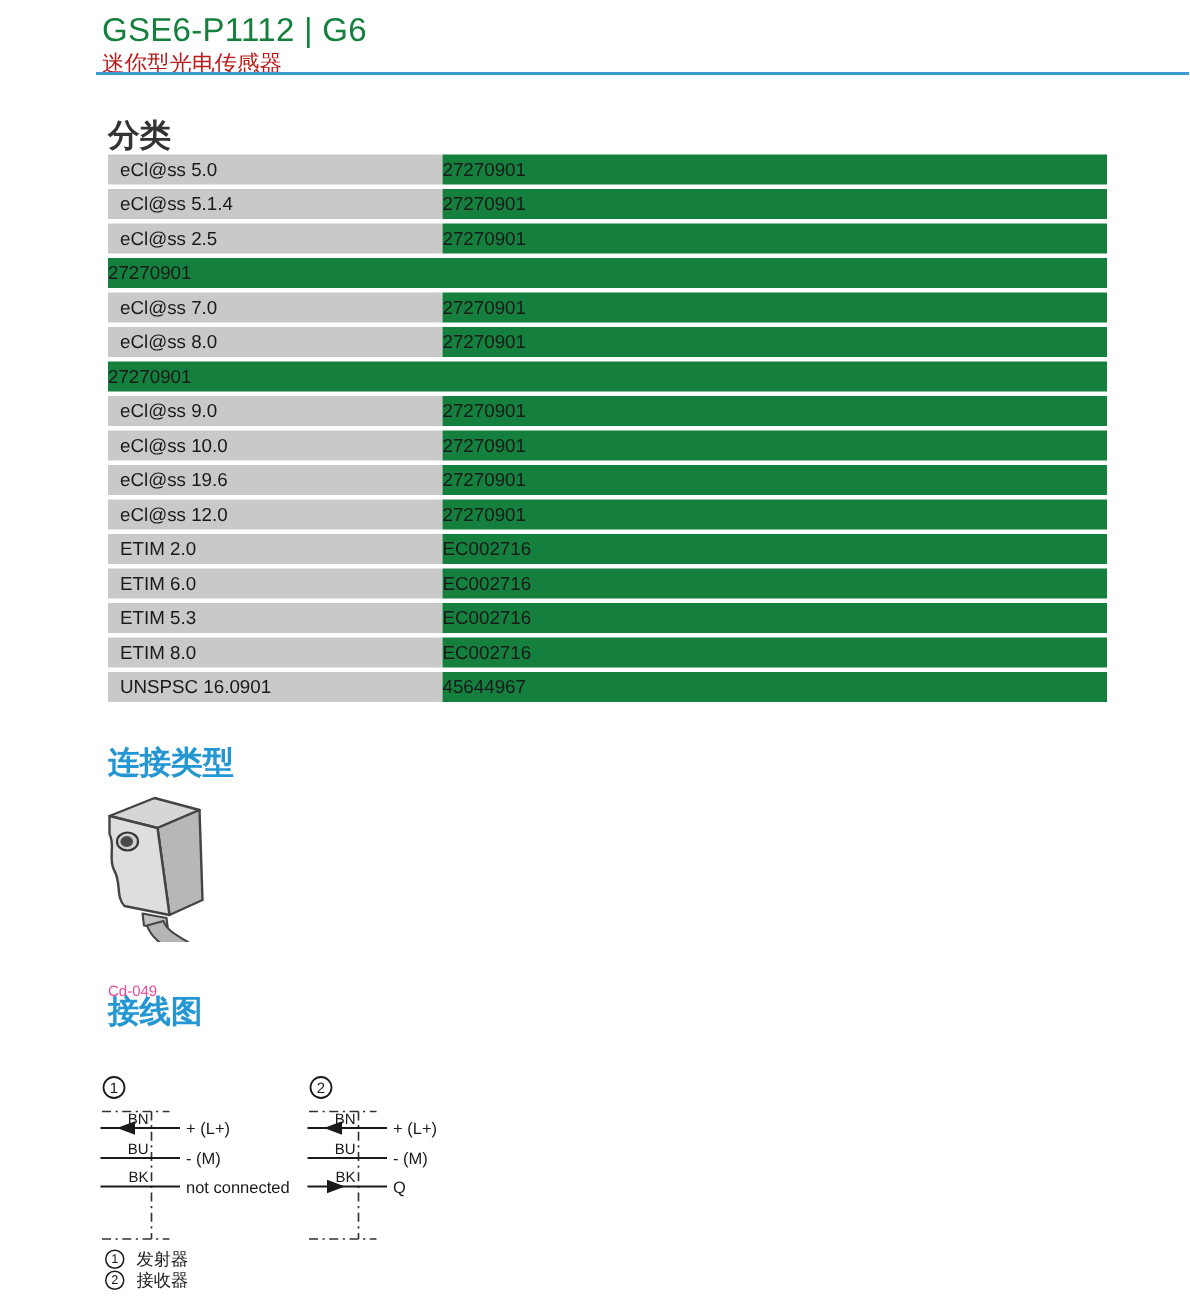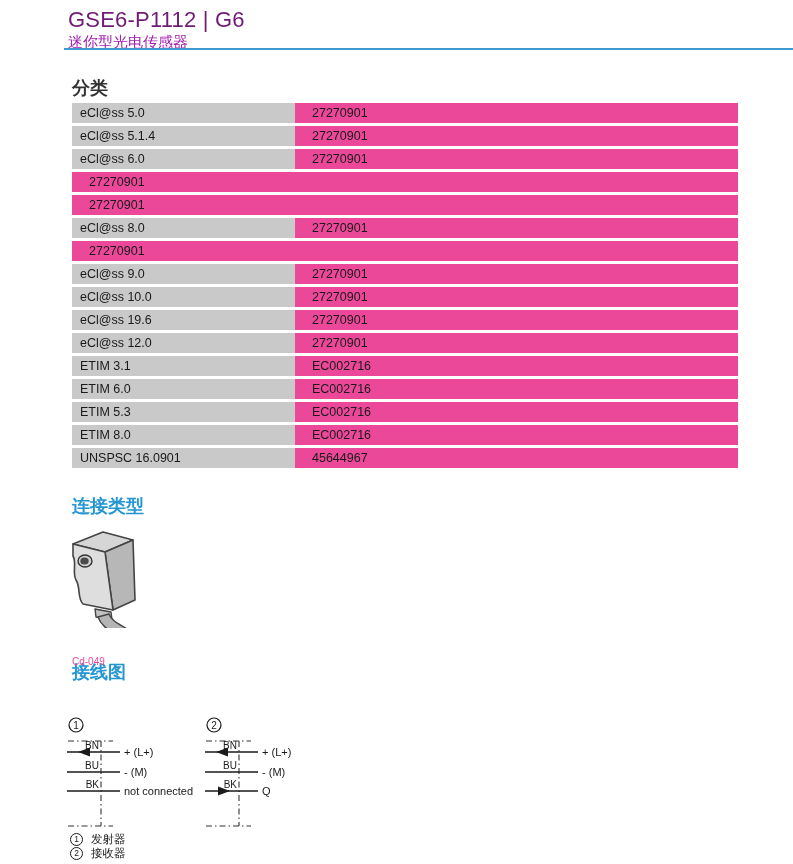--- a/index.html
+++ b/index.html
@@ -1,33 +1,33 @@
 <!DOCTYPE html>
 <html><head>
 <meta charset="utf-8">
 <style>
   html,body{margin:0;padding:0;background:#ffffff;}
   body{width:793px;height:864px;font-family:"Liberation Sans",sans-serif;color:#1a1a1a;}
   .page{position:relative;width:793px;height:864px;overflow:hidden;background:#fff;}
 
-  .header-title{position:absolute;left:68px;top:7px;font-size:22px;font-weight:400;color:#701a75;letter-spacing:.2px;}
-  .header-subtitle{position:absolute;left:68px;top:33px;font-size:15px;color:#a21caf;}
+  .header-title{position:absolute;left:68px;top:7px;font-size:22px;font-weight:400;color:#15803d;letter-spacing:.2px;}
+  .header-subtitle{position:absolute;left:68px;top:33px;font-size:15px;color:#b91c1c;}
   .header-rule{position:absolute;left:64px;top:48px;width:729px;height:2px;background:#3d9ad1;}
 
-  .sec-heading{position:absolute;font-size:18px;font-weight:700;}
+  .sec-heading{position:absolute;font-size:21px;font-weight:700;}
   .h-class{left:72px;top:76px;color:#333333;}
   .h-blue{color:#2497d3;}
   .h-conn{left:72px;top:494px;}
   .h-wiring{left:72px;top:660px;}
   .wiring-code{position:absolute;left:72px;top:656px;font-size:10px;color:#ec4899;}
 
   .class-table{position:absolute;left:72px;top:103px;width:666px;}
   .trow{display:flex;height:20px;margin-bottom:3px;font-size:12.5px;line-height:20px;}
   .cell-l{width:215px;background:#c9c9c9;padding-left:8px;flex:none;}
-  .cell-r{flex:1;background:#ec4899;padding-left:17px;}
+  .cell-r{flex:1;background:#15803d;padding-left:0;}
 
   .sensor-wrap{position:absolute;left:66px;top:526px;width:76px;height:102px;}
 
   .diagrams{position:absolute;left:66px;top:716px;display:flex;}
   .diagram{width:138px;height:120px;flex:none;}
   .diagram svg{overflow:visible;}
   .wire-label{font-size:10px;fill:#1a1a1a;}
   .term-label{font-size:11px;fill:#1a1a1a;}
   .circ-num{font-size:10px;fill:#1a1a1a;}
 
@@ -52,29 +52,30 @@
       <div class="cell-l">eCl@ss 5.0</div>
       <div class="cell-r">27270901</div>
     </div>
 
     <div class="trow">
       <div class="cell-l">eCl@ss 5.1.4</div>
       <div class="cell-r">27270901</div>
     </div>
 
     <div class="trow">
-      <div class="cell-l">eCl@ss 6.0</div>
-      <div class="cell-r">27270901</div>
-    </div>
-
-    <div class="trow">
-      <div class="cell-r">27270901</div>
-    </div>
-
-    <div class="trow">
+      <div class="cell-l">eCl@ss 2.5</div>
+      <div class="cell-r">27270901</div>
+    </div>
+
+    <div class="trow">
+      <div class="cell-r">27270901</div>
+    </div>
+
+    <div class="trow">
+      <div class="cell-l">eCl@ss 7.0</div>
       <div class="cell-r">27270901</div>
     </div>
 
     <div class="trow">
       <div class="cell-l">eCl@ss 8.0</div>
       <div class="cell-r">27270901</div>
     </div>
 
     <div class="trow">
       <div class="cell-r">27270901</div>
@@ -94,21 +95,21 @@
       <div class="cell-l">eCl@ss 19.6</div>
       <div class="cell-r">27270901</div>
     </div>
 
     <div class="trow">
       <div class="cell-l">eCl@ss 12.0</div>
       <div class="cell-r">27270901</div>
     </div>
 
     <div class="trow">
-      <div class="cell-l">ETIM 3.1</div>
+      <div class="cell-l">ETIM 2.0</div>
       <div class="cell-r">EC002716</div>
     </div>
 
     <div class="trow">
       <div class="cell-l">ETIM 6.0</div>
       <div class="cell-r">EC002716</div>
     </div>
 
     <div class="trow">
       <div class="cell-l">ETIM 5.3</div>

